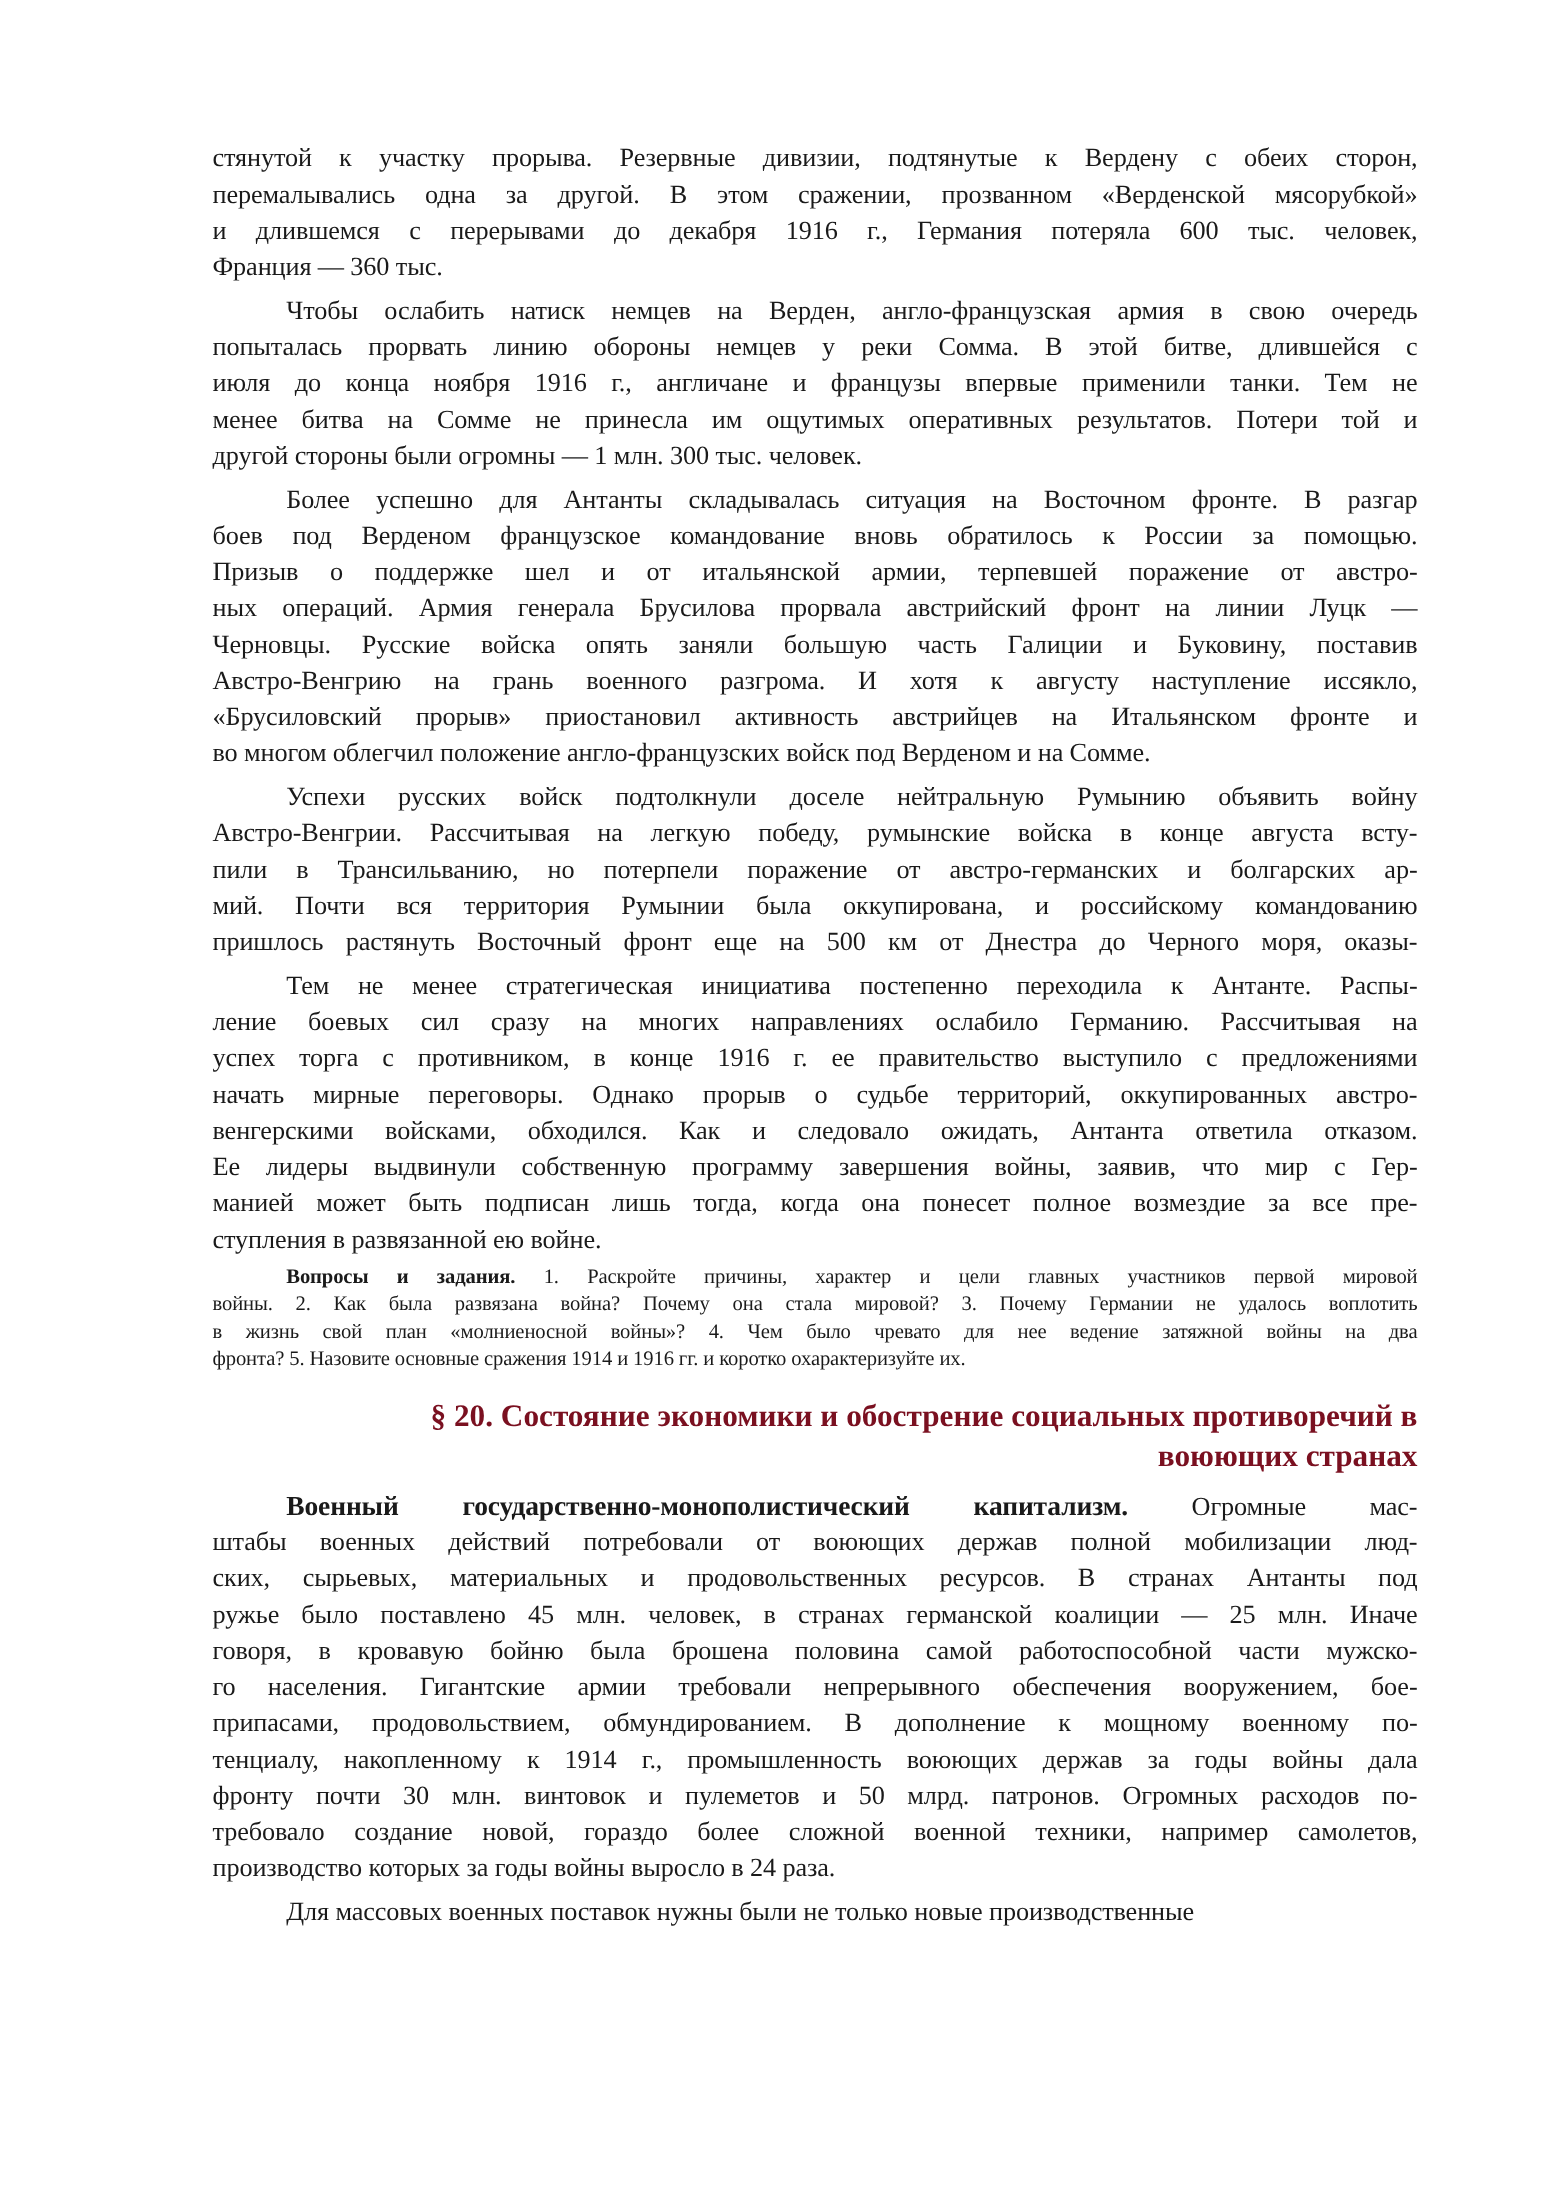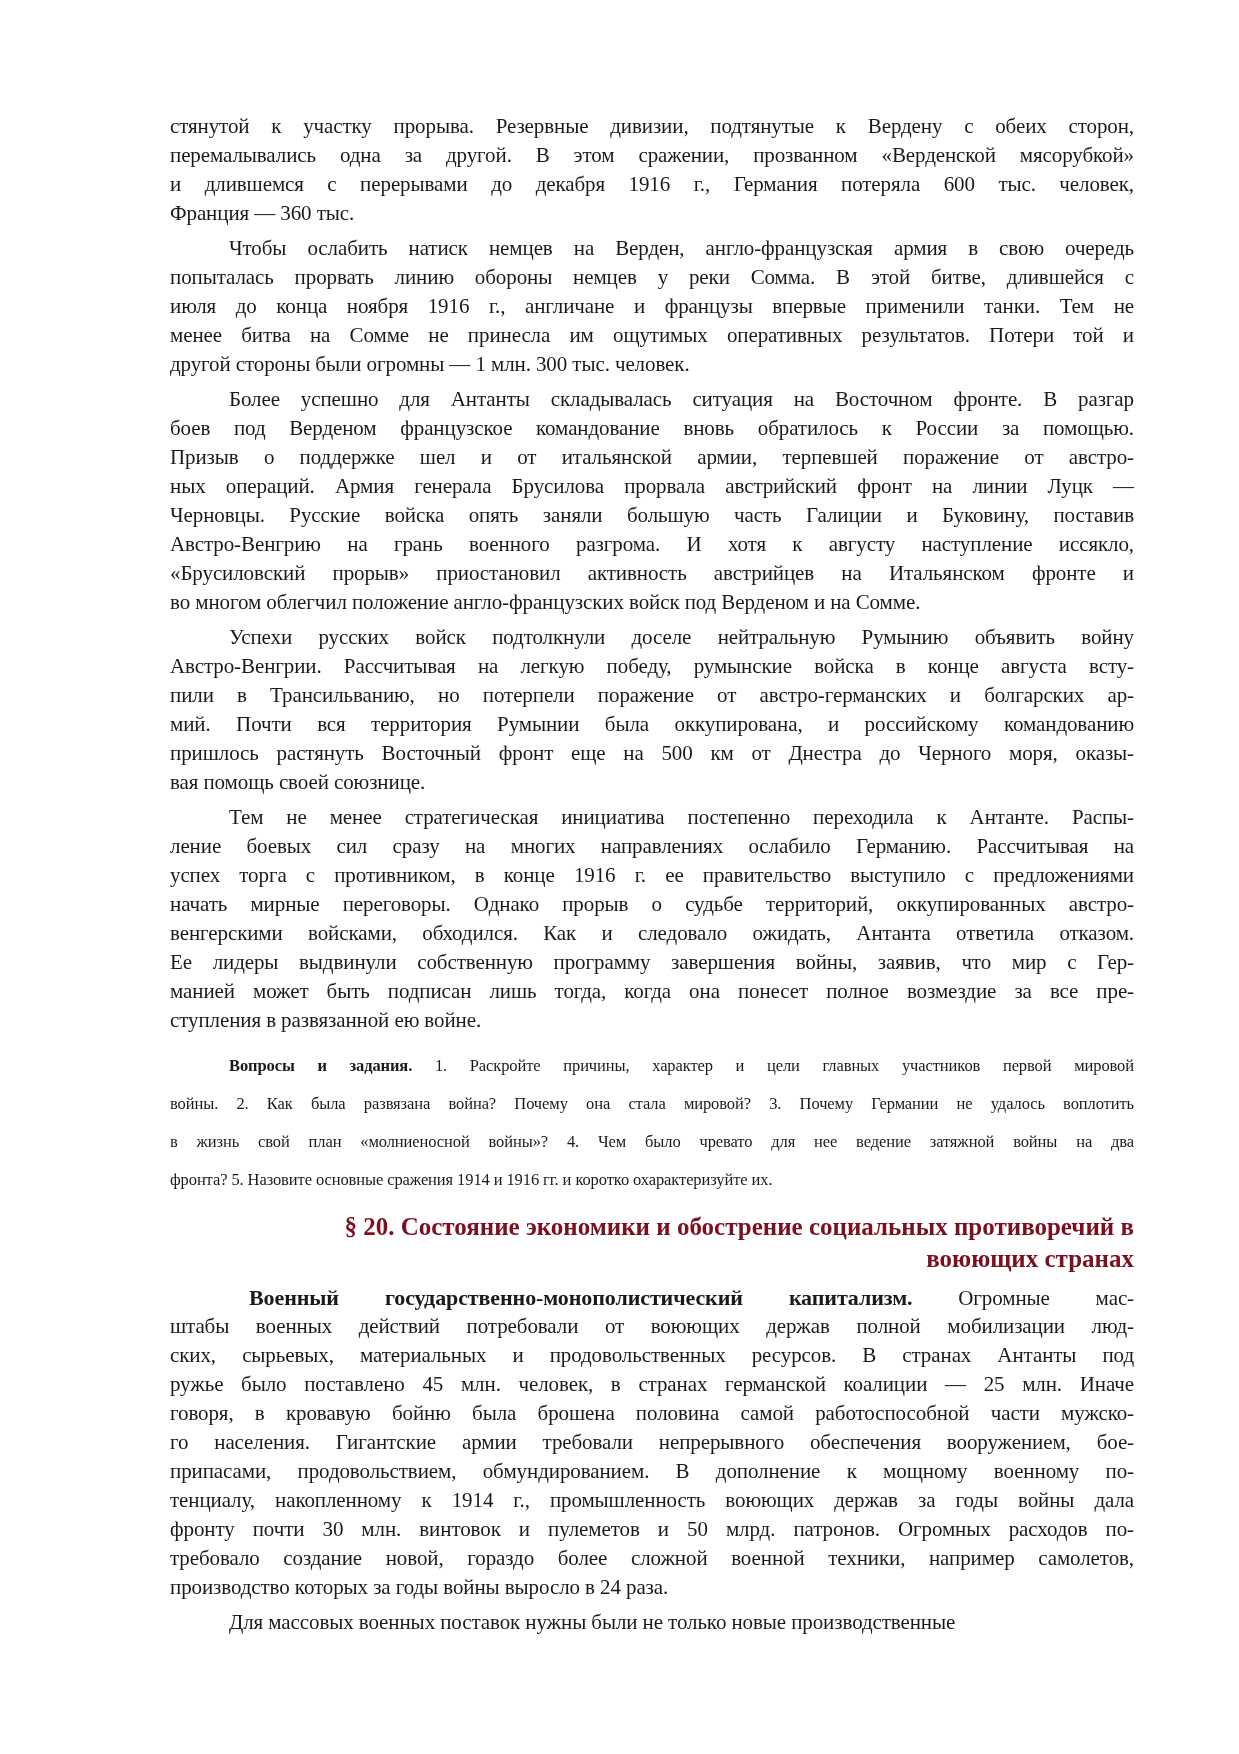--- a/index.html
+++ b/index.html
@@ -11,30 +11,30 @@
   }
   .para { margin: 0; }
   .line {
     display: block; font-size: 21px; line-height: 29px; height: 29px;
     white-space: nowrap; text-align: justify; text-align-last: justify;
     letter-spacing: -0.1px;
   }
   .line.last { text-align-last: left; }
   .indent { padding-left: 59px; }
   .gap { height: 6px; }
-  .q .line { font-size: 16.5px; line-height: 22px; height: 22px; margin-top: 16px; }
+  .q .line { font-size: 16.5px; line-height: 22px; height: 22px; }
   .q .indent { padding-left: 59px; }
   .bold { font-weight: bold; }
   .heading {
     margin: 20px 0 0 0; text-align: right; color: #7a1020;
     font-weight: bold; font-size: 25px; line-height: 32px;
   }
   .heading .hl { display: block; }
   .sub-gap { height: 8px; }
-  .b { font-weight: bold; font-size: 22px; margin-left: 20px; }
+  .b { font-weight: bold; font-size: 22px; }
 </style>
 </head>
 <body>
 
 <div class="page">
 
   <div class="para">
     <span class="line">стянутой к участку прорыва. Резервные дивизии, подтянутые к Вердену с обеих сторон,</span>
     <span class="line">перемалывались одна за другой. В этом сражении, прозванном «Верденской мясорубкой»</span>
     <span class="line">и длившемся с перерывами до декабря 1916 г., Германия потеряла 600 тыс. человек,</span>
@@ -62,21 +62,20 @@
     <span class="line last">во многом облегчил положение англо-французских войск под Верденом и на Сомме.</span>
   </div>
   <div class="gap"></div>
 
   <div class="para">
     <span class="line indent">Успехи русских войск подтолкнули доселе нейтральную Румынию объявить войну</span>
     <span class="line">Австро-Венгрии. Рассчитывая на легкую победу, румынские войска в конце августа всту-</span>
     <span class="line">пили в Трансильванию, но потерпели поражение от австро-германских и болгарских ар-</span>
     <span class="line">мий. Почти вся территория Румынии была оккупирована, и российскому командованию</span>
     <span class="line">пришлось растянуть Восточный фронт еще на 500 км от Днестра до Черного моря, оказы-</span>
-    <span class="line last">вая помощь своей союзнице.</span>
   </div>
   <div class="gap"></div>
 
   <div class="para">
     <span class="line indent">Тем не менее стратегическая инициатива постепенно переходила к Антанте. Распы-</span>
     <span class="line">ление боевых сил сразу на многих направлениях ослабило Германию. Рассчитывая на</span>
     <span class="line">успех торга с противником, в конце 1916 г. ее правительство выступило с предложениями</span>
     <span class="line">начать мирные переговоры. Однако прорыв о судьбе территорий, оккупированных австро-</span>
     <span class="line">венгерскими войсками, обходился. Как и следовало ожидать, Антанта ответила отказом.</span>
     <span class="line">Ее лидеры выдвинули собственную программу завершения войны, заявив, что мир с Гер-</span>

